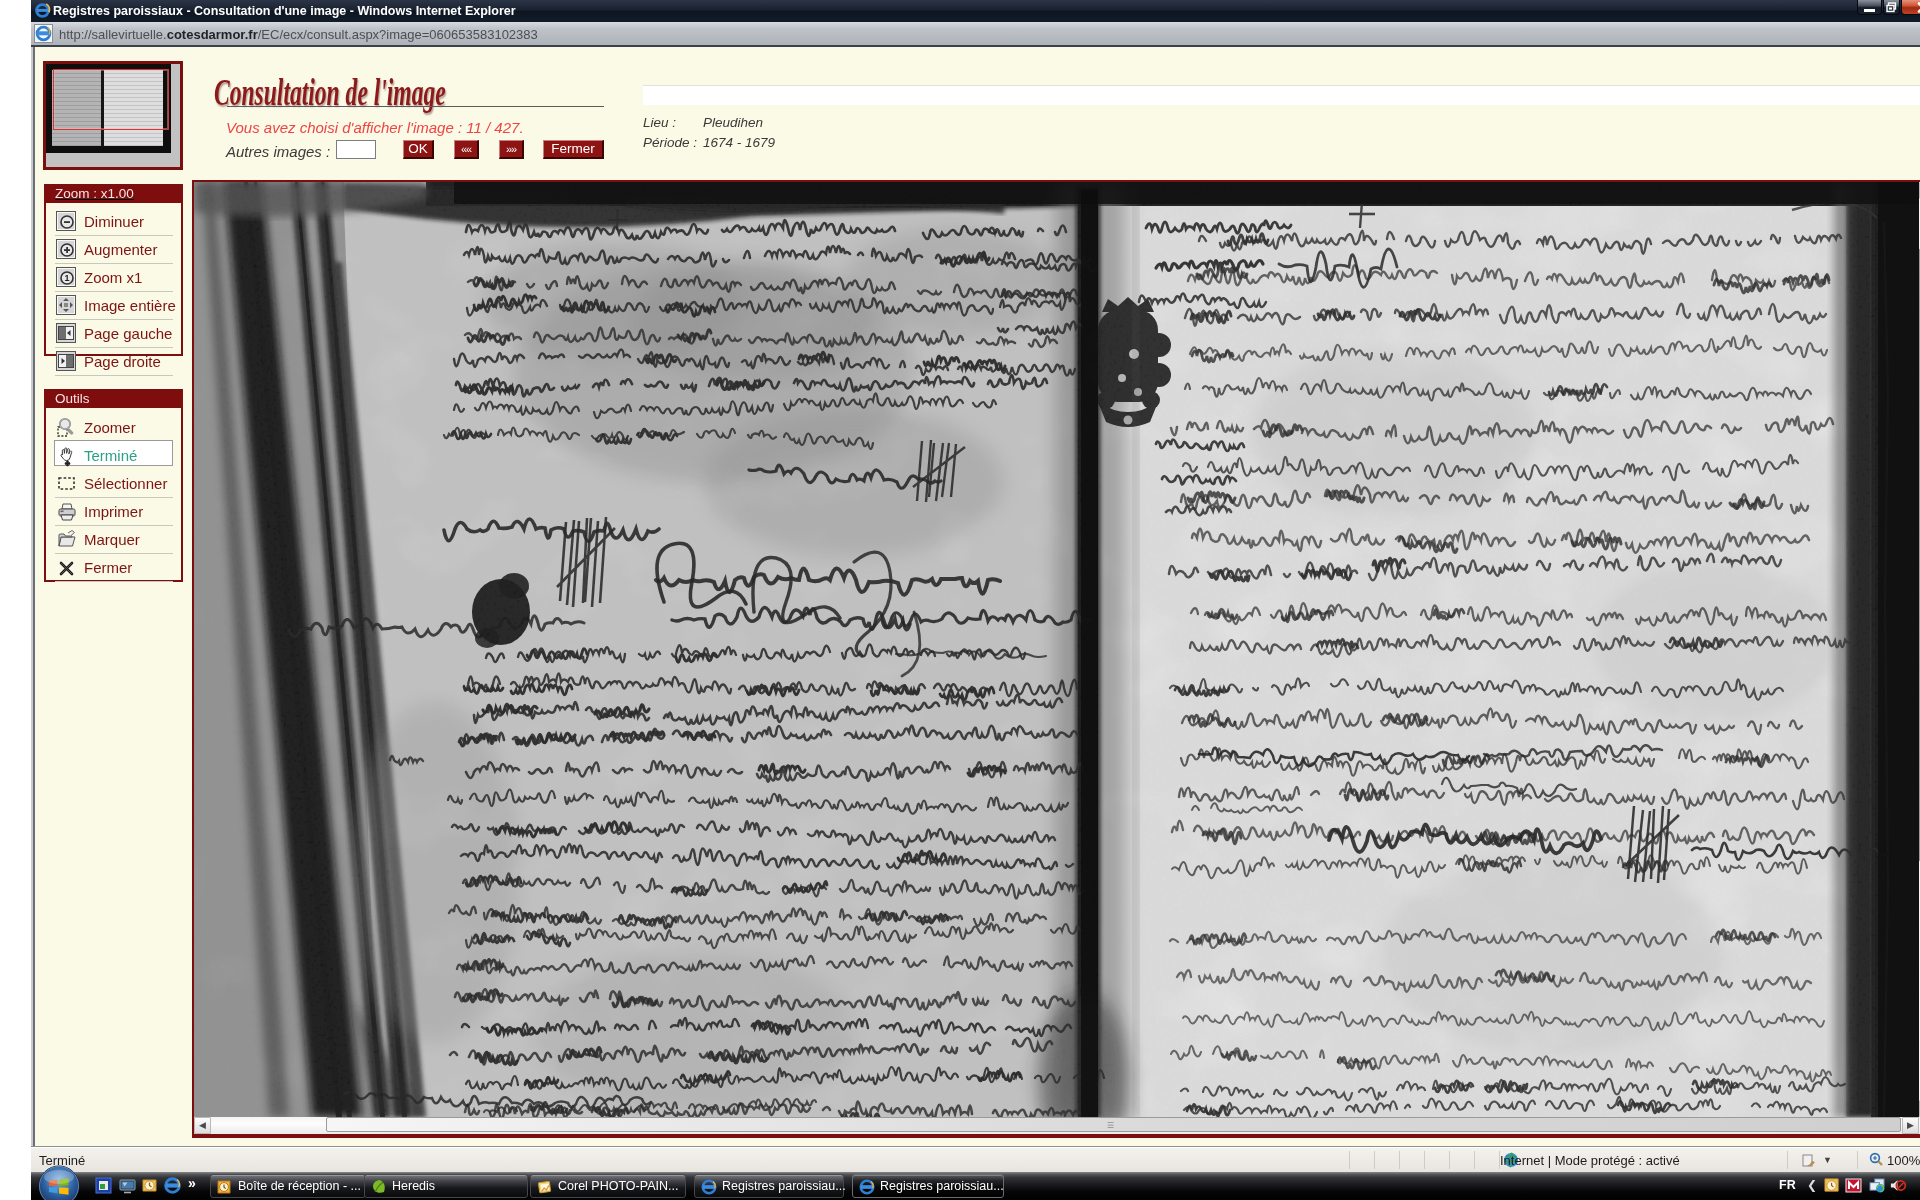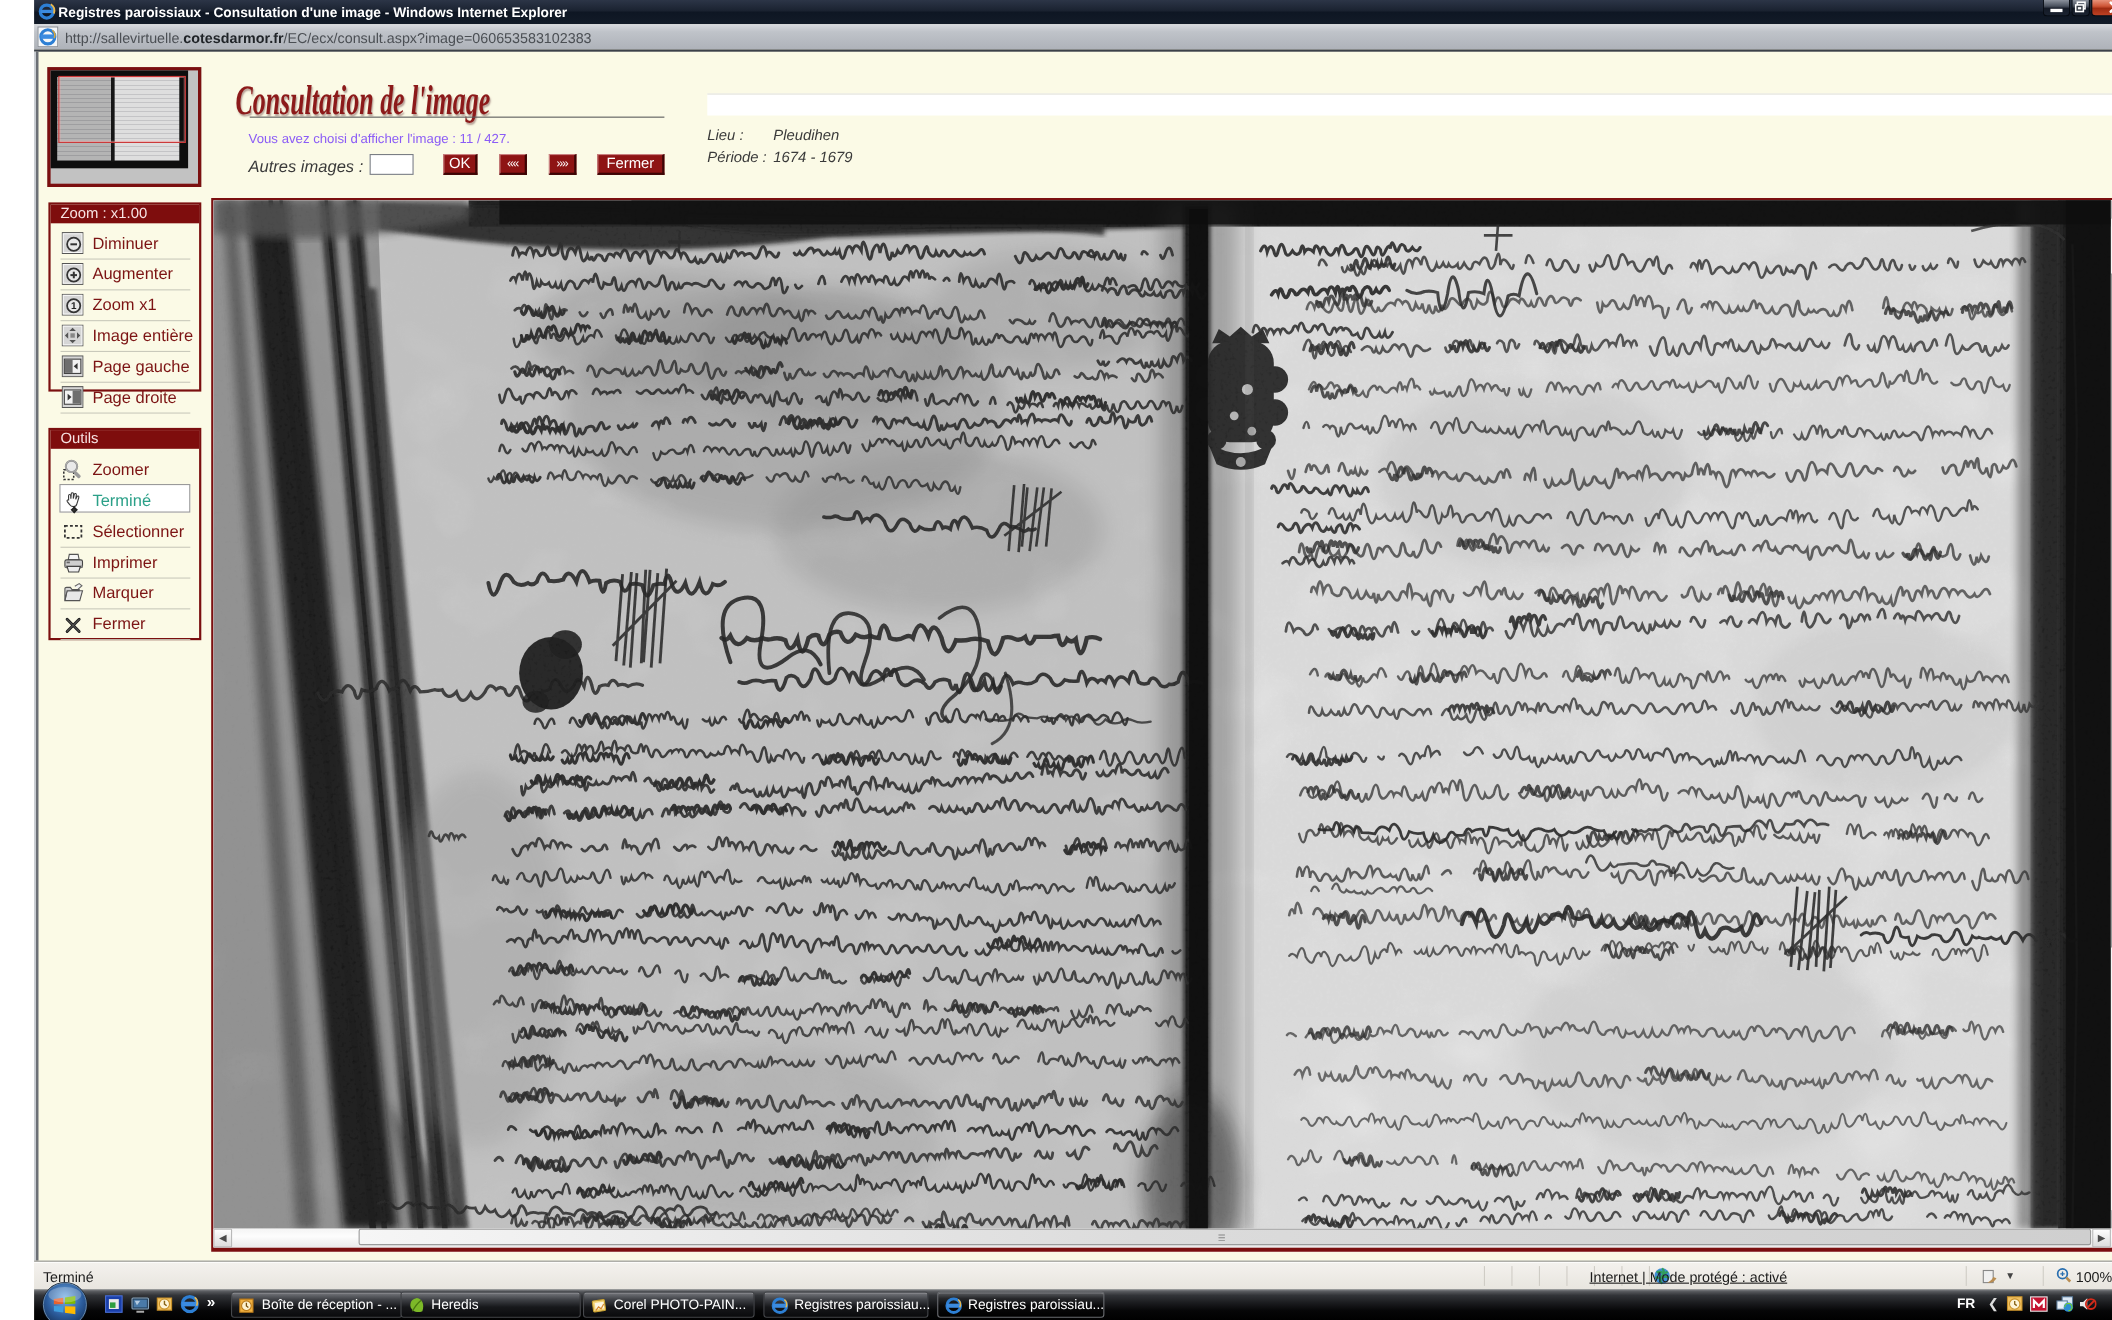--- a/index.html
+++ b/index.html
@@ -31,36 +31,36 @@
 #thumbimg { left:0px; top:0px; width:125px; height:89px; background:#0e0e0e; }
 #tpl { left:6px; top:6px; width:49px; height:76px; background:repeating-linear-gradient(#b4b4b4 0 3px, #9e9ea0 3px 4px); }
 #tpr { left:58px; top:6px; width:59px; height:76px; background:repeating-linear-gradient(#dedede 0 3px, #c4c4c6 3px 4px); }
 #tgut { left:55px; top:5px; width:3px; height:78px; background:#161616; }
 #tred { left:7px; top:5px; width:116px; height:61px; border:1px solid #cc3a3a; box-shadow:inset 0 0 0 1px rgba(255,170,170,0.45); }
 
 
 #scripttitle { left:183px; top:70px; width:420px; font-family:"Liberation Serif", serif; font-style:italic; font-weight:bold;
   font-size:38px; color:#8c1a1a; text-shadow:1.5px 1.5px 2px rgba(120,80,80,0.55); transform:scaleX(0.62); transform-origin:0 0; white-space:nowrap; }
 #underl { left:196px; top:106px; width:377px; height:0; border-top:1.5px solid #5a5a5a; }
-#line1 { left:195px; top:119px; font-size:12px; color:#8b5cf6; }
+#line1 { left:195px; top:119px; font-size:15px; font-style:italic; color:#ef4444; }
 #line2 { left:195px; top:143px; font-size:15px; font-style:italic; color:#3a3a3a; }
 #imgin { left:305px; top:140px; width:40px; height:19px; background:#fff; border:1px solid #7a7e84; }
 .mbtn { top:140px; height:19px; background:#8e1414; color:#fff; font-size:13.5px; text-align:center;
   border-top:1px solid #c97f7f; border-left:1px solid #c97f7f; border-right:2px solid #3c0505; border-bottom:2px solid #3c0505;
   line-height:16px; }
 #btnok { left:372px; width:31px; }
 #btnprev { left:423px; width:25px; font-size:11px; letter-spacing:-1px; }
 #btnnext { left:468px; width:25px; font-size:11px; letter-spacing:-1px; }
 #btnfermer { left:512px; width:61px; }
 #whitestrip { left:612px; top:85px; width:1294px; height:20px; background:#fff; border-top:1px solid #e2e2da; }
 .lbl { font-size:13.5px; font-style:italic; color:#3a3a3a; }
 
 
 .panel { border:2px solid #7b0f0f; background:#fbfae6; }
-#zoompanel { left:13px; top:184px; width:139px; height:172px; }
+#zoompanel { left:13px; top:184px; width:139px; height:172px;text-decoration:underline; }
 #outilspanel { left:13px; top:389px; width:139px; height:193px; }
 .phead { background:#7e0d0d; color:#f7e3e3; font-size:13.5px; height:17px; line-height:16px; padding-left:9px; }
 .pitem { position:relative; height:28px; }
 .pitem .icb { position:absolute; left:10px; top:3px; width:20px; height:20px; }
 .pitem .ptxt { position:absolute; left:38px; top:5px; font-size:15px; color:#7c1414; }
 .psep { position:absolute; left:9px; right:8px; bottom:0; border-bottom:1px solid #c9c9bb; }
 #depl { position:absolute; left:8px; top:-2px; width:119px; height:26px; background:#fff; border:1px solid #9a9a9a; }
 
 
 #imgarea { left:161px; top:180px; width:1747px; height:958px; border:2px solid #7b0f0f; border-bottom:4px solid #7b0f0f; background:#fff; }
@@ -583,21 +583,21 @@
       <div class="ssep" style="left:1343px"></div>
   <div class="ssep" style="left:1368px"></div>
       <div class="ssep" style="left:1393px"></div>
   <div class="ssep" style="left:1418px"></div>
       <div class="ssep" style="left:1443px"></div>
   <div class="ssep" style="left:1468px"></div>
   <svg class="abs" style="left:1472px;top:5px" width="16" height="16" viewBox="0 0 16 16">
         <circle cx="8" cy="8" r="7" fill="#3f8ed6"></circle>
         <path d="M3 5 q3 -2 5 0 q3 1 5 -1 M2 9 q4 2 7 0 q3 -1 5 1 M8 1 q3 3 0 7 q-3 4 0 7" stroke="#2f9e4f" stroke-width="2" fill="none" opacity="0.9"></path>
       </svg>
-  <div class="abs" style="left:1414px; top:6px;text-decoration:underline;">Internet | Mode protégé&nbsp;: activé</div>
+  <div class="abs" style="left:1469px; top:6px;">Internet | Mode protégé&nbsp;: activé</div>
   <div class="ssep" style="left:1756px"></div>
   <svg class="abs" style="left:1770px;top:5px" width="16" height="16" viewBox="0 0 16 16">
         <rect x="2" y="3" width="9" height="11" fill="#f0f0f0" stroke="#888"></rect>
         <path d="M6 14 q5 1 8 -4 l-3 -1 q-1 3 -5 5 Z" fill="#b98d52"></path>
       </svg>
   <div class="abs" style="left:1792px; top:8px; color:#444; font-size:9px;">▼</div>
   <div class="ssep" style="left:1826px"></div>
   <svg class="abs" style="left:1838px;top:5px" width="15" height="15" viewBox="0 0 15 15">
         <circle cx="6" cy="6" r="4.4" fill="none" stroke="#2a6fb0" stroke-width="1.6"></circle>
         <path d="M9.5 9.5 L13 13" stroke="#b98d52" stroke-width="2.4"></path>

